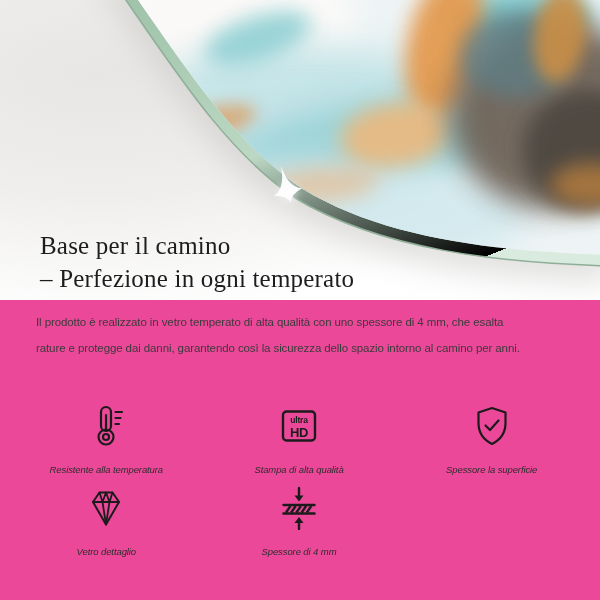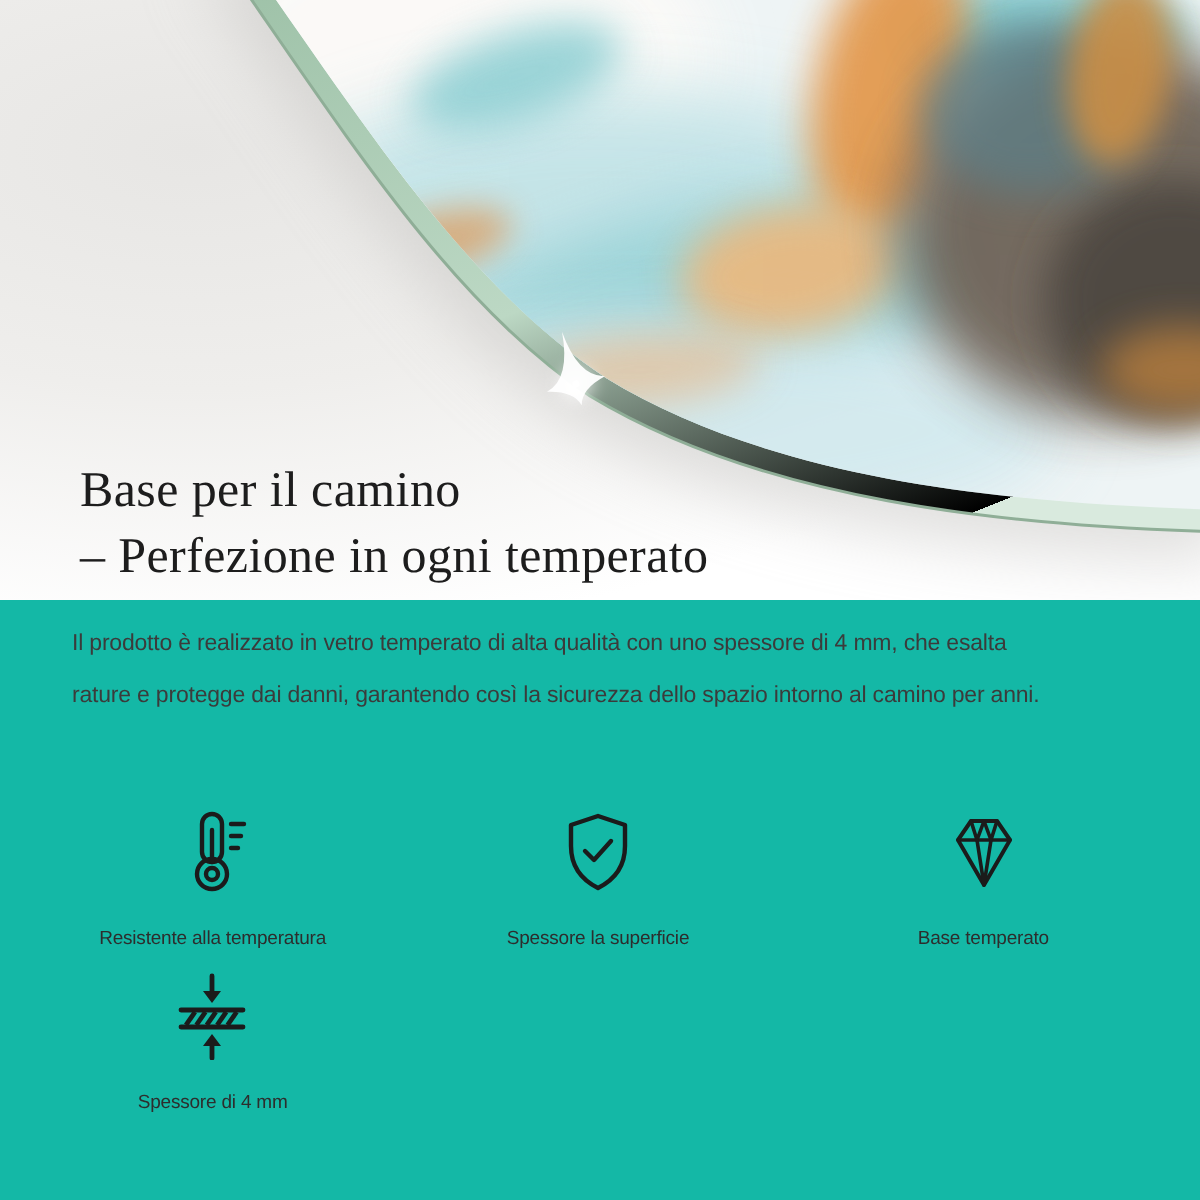--- a/index.html
+++ b/index.html
@@ -1,27 +1,27 @@
 <!DOCTYPE html>
 <html><head>
 <meta charset="utf-8">
 <style>
   html,body{margin:0;padding:0;background:#fff;}
-  .page{position:relative;width:600px;height:600px;background:#14b8a6;overflow:hidden;
+  .page{position:relative;width:600px;height:600px;background:#ec4899;overflow:hidden;
         font-family:"Liberation Sans",sans-serif;}
   .hero{position:absolute;left:0;top:0;width:600px;height:300px;}
   .title{position:absolute;left:40px;top:229px;font-family:"Liberation Serif",serif;
          font-size:25px;line-height:33px;color:#1d1d1d;letter-spacing:.2px;white-space:nowrap;}
   .desc{position:absolute;left:36px;top:309px;width:530px;font-size:11.5px;line-height:26px;
         color:#3b3b3b;letter-spacing:-.1px;white-space:nowrap;}
   .features{position:absolute;left:10px;top:404px;width:578px;display:grid;
             grid-template-columns:repeat(3,1fr);row-gap:14px;}
   .feature{display:flex;flex-direction:column;align-items:center;height:68px;}
   .icon-box{height:48px;display:flex;align-items:center;justify-content:center;}
-  .feature-label{font-size:9.5px;color:#2d2d2d;letter-spacing:-.1px;margin-top:16px;white-space:nowrap;}
+  .feature-label{font-size:9.5px;color:#2d2d2d;letter-spacing:-.1px;margin-top:16px;white-space:nowrap;font-style:italic;}
   .ic{stroke:#1b1b1b;fill:none;}
 </style>
 </head>
 <body>
 
 <div class="page">
 
   <div class="hero">
     <svg width="600" height="300" viewBox="0 0 600 300">
       <defs>
@@ -113,20 +113,30 @@
             <circle cx="22" cy="33" r="3"></circle>
             <line x1="31.5" y1="8" x2="38" y2="8"></line>
             <line x1="31.5" y1="14" x2="36.5" y2="14"></line>
             <line x1="31.5" y1="20" x2="35" y2="20"></line>
           </g>
         </svg>
       </div>
       <div class="feature-label">Resistente alla temperatura</div>
     </div>
 
+    <div class="feature">
+      <div class="icon-box">
+        <svg width="44" height="44" viewBox="0 0 44 44">
+          <rect class="ic" x="6" y="7.5" width="32" height="29" rx="3.5" stroke-width="2.4"></rect>
+          <text x="22" y="19" text-anchor="middle" font-size="8.5" font-weight="700" fill="#1b1b1b" font-family="Liberation Sans, sans-serif" letter-spacing="-0.2">ultra</text>
+          <text x="22" y="32.5" text-anchor="middle" font-size="13" font-weight="700" fill="#1b1b1b" font-family="Liberation Sans, sans-serif" letter-spacing="-0.3">HD</text>
+        </svg>
+      </div>
+      <div class="feature-label">Stampa di alta qualità</div>
+    </div>
 
     <div class="feature">
       <div class="icon-box">
         <svg width="44" height="44" viewBox="0 0 44 44">
           <g class="ic" stroke-width="2.2" stroke-linejoin="round" stroke-linecap="round">
             <path d="M22,4 L35.5,8.5 V19 C35.5,29.5 30,36 22,40 C14,36 8.5,29.5 8.5,19 V8.5 Z"></path>
             <path d="M15.5,21.5 L20,26 L28.5,16.5"></path>
           </g>
         </svg>
       </div>
@@ -137,21 +147,21 @@
       <div class="icon-box">
         <svg width="44" height="44" viewBox="0 0 44 44">
           <g class="ic" stroke-linejoin="round" stroke-linecap="round">
             <path d="M9,16 L15.5,6.5 H28.5 L35,16 L22,38.5 Z" stroke-width="2"></path>
             <line x1="9" y1="16" x2="35" y2="16" stroke-width="1.8"></line>
             <path d="M15.5,6.5 L18.5,16 L22,6.5 L25.5,16 L28.5,6.5" stroke-width="1.8"></path>
             <path d="M18.5,16 L22,38.5 L25.5,16" stroke-width="1.8"></path>
           </g>
         </svg>
       </div>
-      <div class="feature-label">Base temperato</div>
+      <div class="feature-label">Vetro dettaglio</div>
     </div>
 
 
     <div class="feature">
       <div class="icon-box">
         <svg width="44" height="44" viewBox="0 0 44 44">
           <g class="ic" stroke-width="2.4" stroke-linecap="round">
             <line x1="22" y1="2" x2="22" y2="10"></line>
             <line x1="22" y1="36.5" x2="22" y2="43"></line>
             <line x1="6.5" y1="19" x2="37.5" y2="19"></line>

